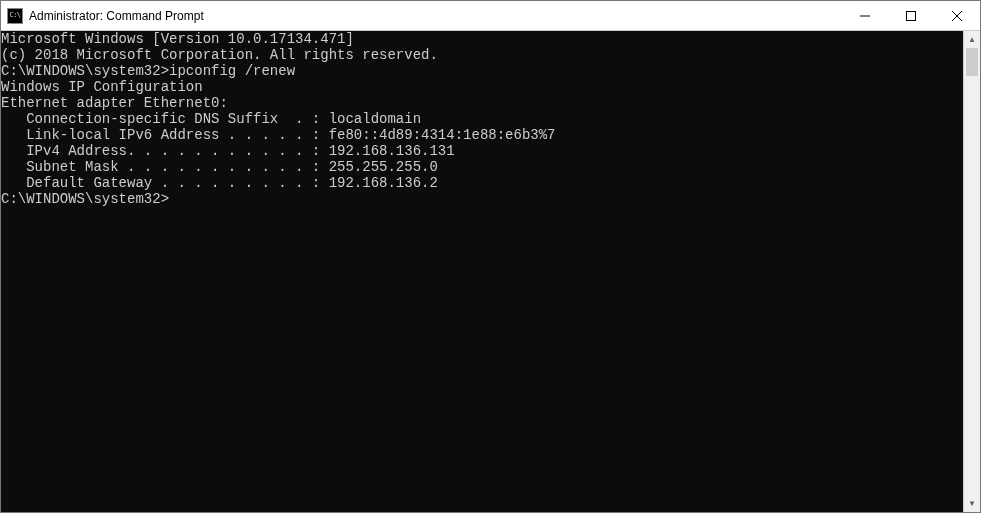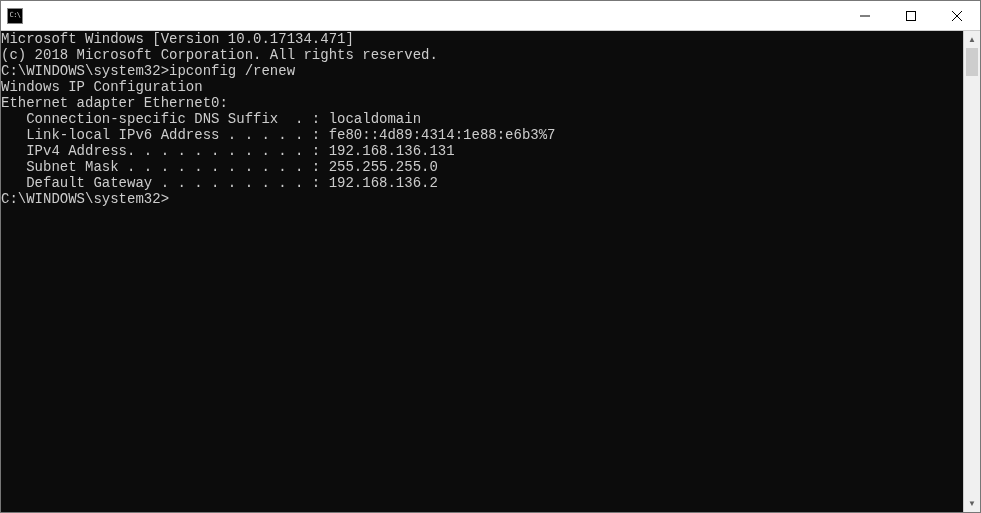--- a/index.html
+++ b/index.html
@@ -123,20 +123,21 @@
       background: #cdcdcd;
     }
   </style>
 </head>
 <body>
 
 <div class="window">
   <div class="titlebar">
     <div class="titlebar-left">
       <div class="cmd-icon">C:\</div>
+      <span class="titlebar-title">Administrator: Command Prompt</span>
     </div>
     <div class="window-controls">
       <div class="window-control">
         <svg viewBox="0 0 10 10">
             <line x1="0" y1="5" x2="10" y2="5" stroke="#000" stroke-width="1"></line>
           </svg>
       </div>
       <div class="window-control">
         <svg viewBox="0 0 10 10">
             <rect x="0.5" y="0.5" width="9" height="9" fill="none" stroke="#000" stroke-width="1"></rect>

